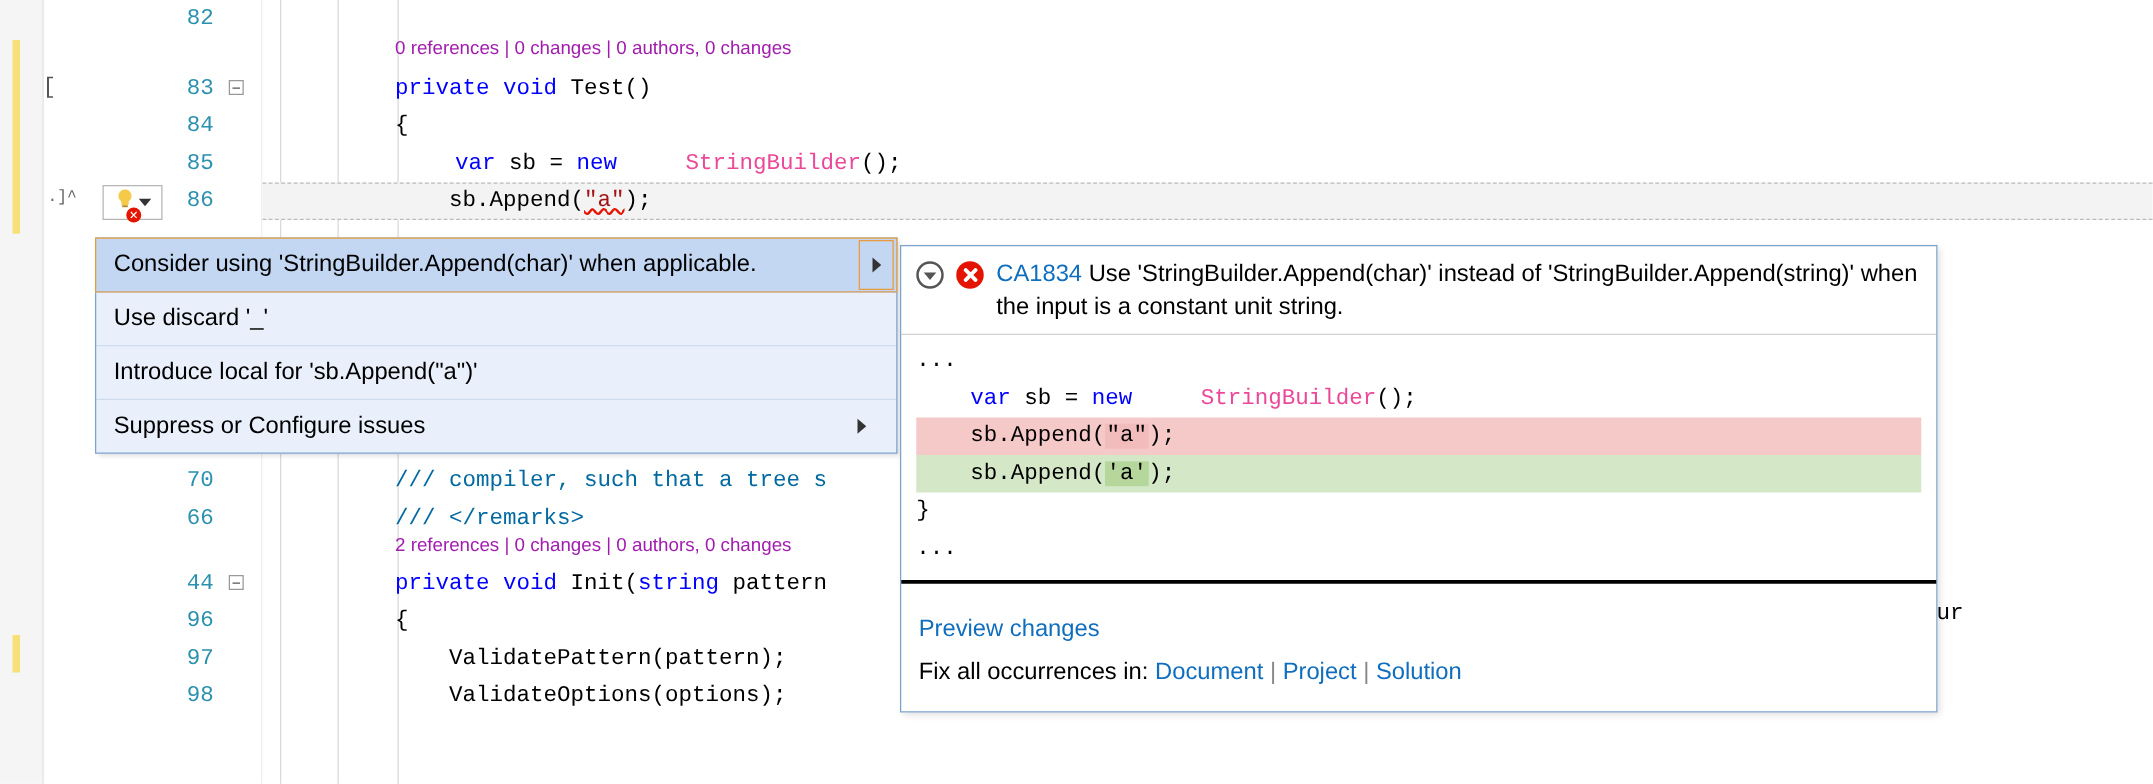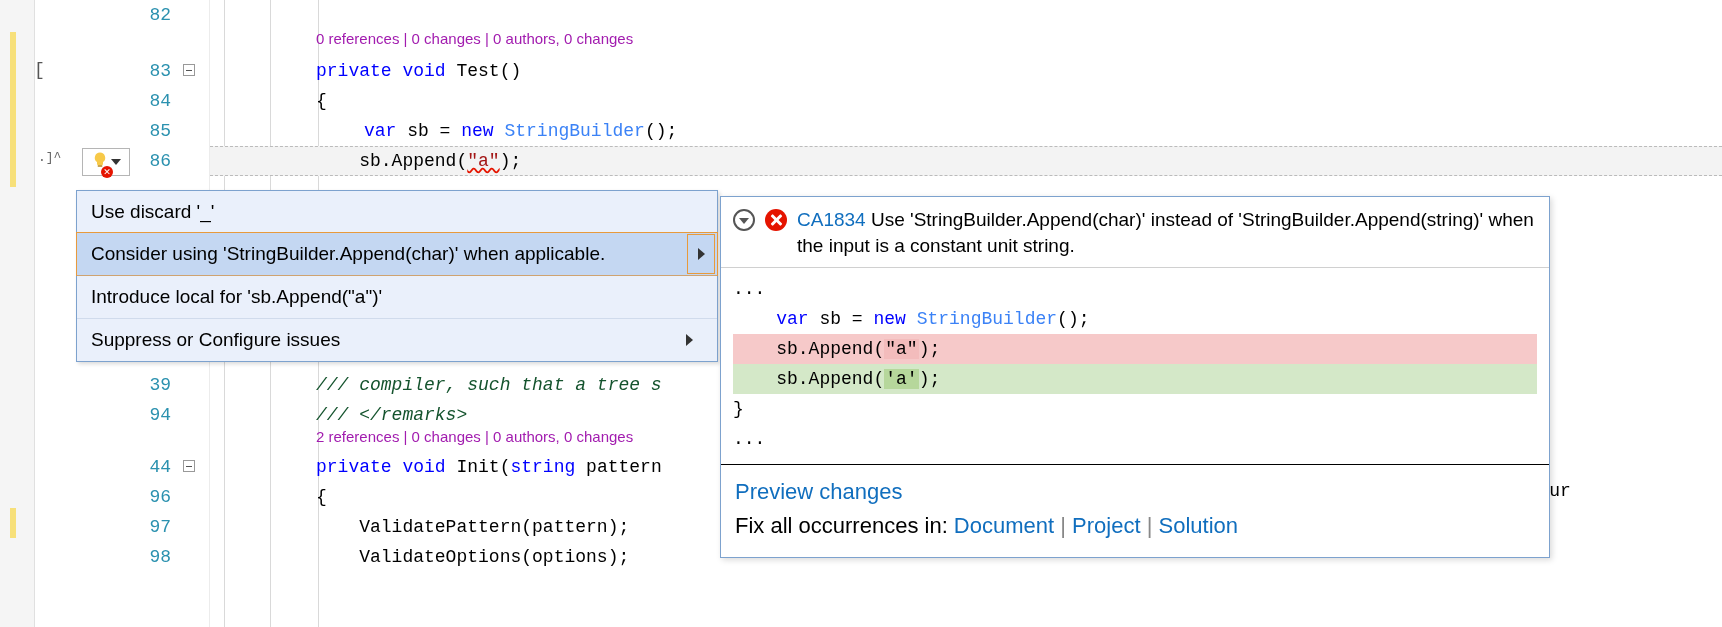--- a/index.html
+++ b/index.html
@@ -93,23 +93,23 @@
     font-family: Consolas, 'Courier New', monospace;
   }
   .codelens {
     position: absolute;
     left: 106px;
     color: #a21caf;
     font-size: 15px;
     font-family: 'Segoe UI', Arial, sans-serif;
   }
   .kw { color: #0000ff; }
-  .type { color: #3b82f6; }
+  .type { color: #ec4899; margin-left: 44px; }
   .str { color: #a31515; }
-  .comment { color: #14532d; font-style: italic; }
+  .comment { color: #0369a1; }
   .squiggle {
     border-bottom: 2px wavy #e51400;
     text-decoration-line: underline;
     text-decoration-style: wavy;
     text-decoration-color: #e51400;
   }
 
   .highlight-line {
     position: absolute;
     left: 0; right: 0;
@@ -240,23 +240,23 @@
   }
   .preview-code .row { white-space: pre; }
   .diff-del { background: #f6c9c9; display:inline-block; width:100%; }
   .diff-add { background: #d4e8c8; display:inline-block; width:100%; }
   .tok-box {
     background:#f3bcbc; padding:0 1px;
   }
   .tok-box.green { background:#b6d79b; }
 
   .preview-footer {
-    border-top: 1px solid #000000;
-    padding: 10px 14px 14px 14px;
-    font-size: 22px;
+    border-top: 3px solid #000000;
+    padding: 20px 14px 14px 14px;
+    font-size: 19px;
     line-height: 34px;
   }
   .preview-footer a { color:#106ebe; text-decoration:none; }
   .preview-footer .sep { color:#888; }
 
 </style>
 </head>
 <body>
 
 <div class="editor">
@@ -266,22 +266,22 @@
   <div class="gutter-area">
     <span style="position:absolute;left:-1px;top:60px;color:#555;font-size:18px;">[</span>
     <div class="change-bar" style="top:32px;height:155px;"></div>
     <div class="change-bar" style="top:508px;height:30px;"></div>
     <div class="line-numbers">
       <div class="ln" style="position:absolute;right:0;top:0px;">82</div>
       <div class="ln" style="position:absolute;right:0;top:56px;">83</div>
       <div class="ln" style="position:absolute;right:0;top:86px;">84</div>
       <div class="ln" style="position:absolute;right:0;top:116px;">85</div>
       <div class="ln" style="position:absolute;right:0;top:146px;margin-left:16px;">86</div>
-      <div class="ln" style="position:absolute;right:0;top:370px;">39</div>
-      <div class="ln" style="position:absolute;right:0;top:400px;">94</div>
+      <div class="ln" style="position:absolute;right:0;top:370px;">70</div>
+      <div class="ln" style="position:absolute;right:0;top:400px;">66</div>
       <div class="ln" style="position:absolute;right:0;top:452px;">44</div>
       <div class="ln" style="position:absolute;right:0;top:482px;">96</div>
       <div class="ln" style="position:absolute;right:0;top:512px;">97</div>
       <div class="ln" style="position:absolute;right:0;top:542px;">98</div>
     </div>
     <div class="fold-col">
       <div class="fold-box" style="top:64px;"></div>
       <div class="fold-box" style="top:460px;"></div>
       <div style="position:absolute;left:6px;top:76px;bottom:0;width:1px;background:#c7c7c7;"></div>
     </div>
@@ -321,28 +321,28 @@
     <svg class="bulb-svg" viewBox="0 0 24 24">
       <path fill="#f7c948" d="M12 2a7 7 0 0 0-4 12.7V17a2 2 0 0 0 2 2h4a2 2 0 0 0 2-2v-2.3A7 7 0 0 0 12 2z"></path>
       <rect x="9" y="19" width="6" height="2" fill="#b88a1e"></rect>
     </svg>
     <span class="err-badge">✕</span>
   </span>
   <span class="chev-down"></span>
 </div>
 
 <div class="qa-menu">
-  <div class="qa-item">
-    <span>Use discard '_'</span>
-  </div>
   <div class="qa-item selected">
     <span>Consider using 'StringBuilder.Append(char)' when applicable.</span>
     <span class="qa-sub boxed">
         <span class="tri-right"></span>
       </span>
+  </div>
+  <div class="qa-item">
+    <span>Use discard '_'</span>
   </div>
   <div class="qa-item">
     <span>Introduce local for 'sb.Append("a")'</span>
   </div>
   <div class="qa-item">
     <span>Suppress or Configure issues</span>
     <span class="qa-sub">
         <span class="tri-right"></span>
       </span>
   </div>

